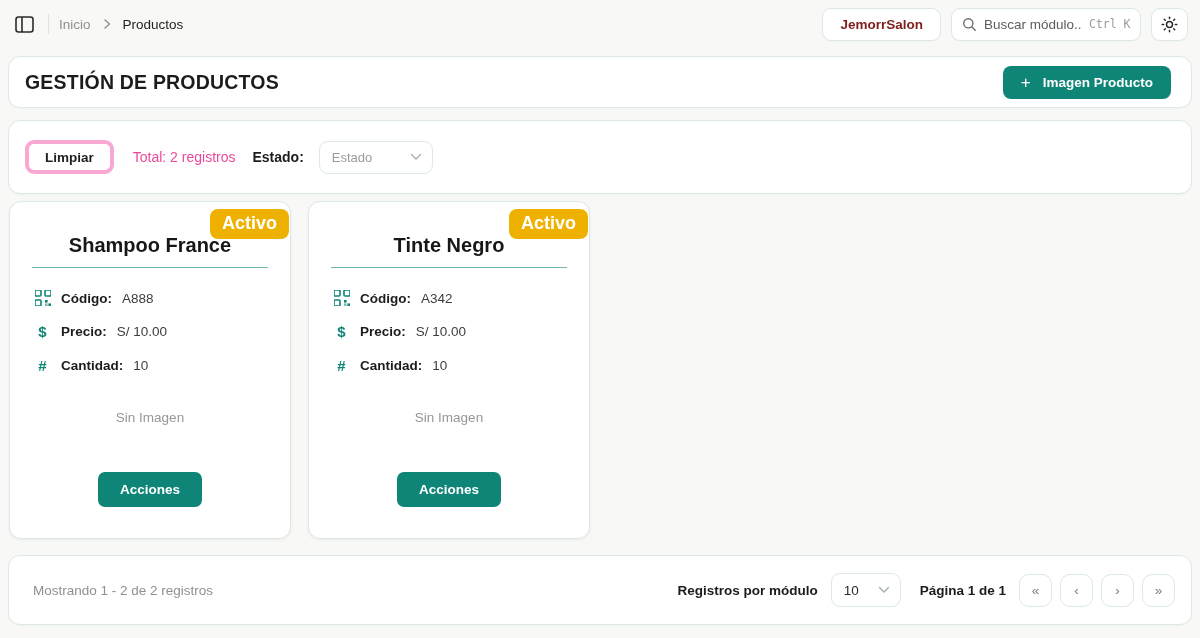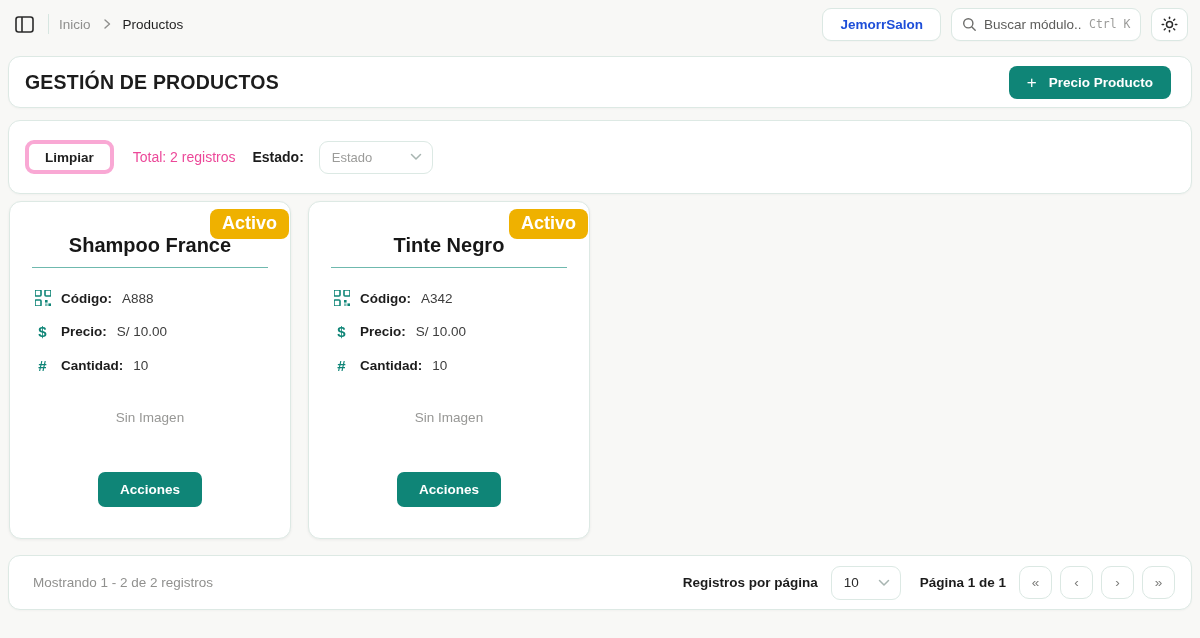--- a/index.html
+++ b/index.html
@@ -27,21 +27,21 @@
   .v-divider { width: 1px; height: 20px; background: #d7e6e1; }
   .breadcrumb { display: flex; align-items: center; gap: 10px; font-size: 13.5px; }
   .crumb-muted { color: #8f8f8d; }
   .crumb-current { color: #1f1f1f; font-weight: 500; }
   .crumb-sep { color: #9a9a98; display: flex; align-items: center; }
 
   .topbar-right { display: flex; align-items: center; gap: 10px; }
   .tenant-btn {
     height: 33px; padding: 0 17px; border-radius: 9px;
     background: #ffffff; border: 1px solid #dbe8e3;
-    font-family: inherit; font-size: 13.5px; font-weight: 700; color: #1d4ed8;
+    font-family: inherit; font-size: 13.5px; font-weight: 700; color: #7f1d1d;
     cursor: pointer; box-shadow: 0 1px 1px rgba(0,0,0,0.02);
   }
   .module-search {
     width: 190px; height: 33px; border-radius: 9px;
     background: #ffffff; border: 1px solid #dbe8e3;
     display: flex; align-items: center; gap: 7px; padding: 0 10px;
     box-shadow: 0 1px 1px rgba(0,0,0,0.02);
   }
   .module-search input {
     border: none; outline: none; background: transparent;
@@ -137,21 +137,21 @@
   .no-image { margin-top: 36px; text-align: center; font-size: 13.5px; color: #979795; }
   .actions-wrap { margin-top: 47px; display: flex; justify-content: center; align-items: flex-end; }
   .actions-btn {
     height: 35px; padding: 0 22px; border-radius: 7px; border: none; cursor: pointer;
     background: #0f8577; color: #fff;
     font-family: inherit; font-size: 13.5px; font-weight: 700;
   }
 
   
   .footer-bar {
-    margin-top: 16px; height: 55px;
+    margin-top: 16px; height: 70px;
     display: flex; align-items: center; justify-content: space-between;
     padding: 0 16px 0 24px;
   }
   .showing-text { font-size: 13.5px; color: #90908e; }
   .footer-right { display: flex; align-items: center; gap: 13px; }
   .per-page-label { font-size: 13.5px; font-weight: 700; color: #1c1c1c; }
   .per-page-select { width: 70px; height: 34px; }
   .page-info { font-size: 13.5px; font-weight: 700; color: #1c1c1c; margin-left: 6px; }
   .pager { display: flex; gap: 8px; }
   .pager-btn {
@@ -212,21 +212,21 @@
         </svg>
       </span>
     </button>
   </div>
 </div>
 
 <div class="shell page-header">
   <h1 class="page-title">GESTIÓN DE PRODUCTOS</h1>
   <button class="new-product-btn">
     <span class="plus">+</span>
-    <span>Precio Producto</span>
+    <span>Imagen Producto</span>
   </button>
 </div>
 
 <div class="shell filter-bar">
   <button class="clear-btn">Limpiar</button>
   <span class="total-text">Total: 2 registros</span>
   <span class="estado-label">Estado:</span>
   <div class="select-box estado-select">
     <span class="select-value-muted">Estado</span>
     <span class="chev">
@@ -309,21 +309,21 @@
     <div class="actions-wrap">
       <button class="actions-btn">Acciones</button>
     </div>
   </div>
 
 </div>
 
 <div class="shell footer-bar">
   <span class="showing-text">Mostrando 1 - 2 de 2 registros</span>
   <div class="footer-right">
-    <span class="per-page-label">Registros por página</span>
+    <span class="per-page-label">Registros por módulo</span>
     <div class="select-box per-page-select">
       <span class="select-value-dark">10</span>
       <span class="chev">
         <svg width="12" height="8" viewBox="0 0 12 8" fill="none" stroke="#a8b5b1" stroke-width="1.5" stroke-linecap="round" stroke-linejoin="round">
             <polyline points="1.5,1.5 6,6 10.5,1.5"></polyline>
           </svg>
       </span>
     </div>
     <span class="page-info">Página 1 de 1</span>
     <div class="pager">

